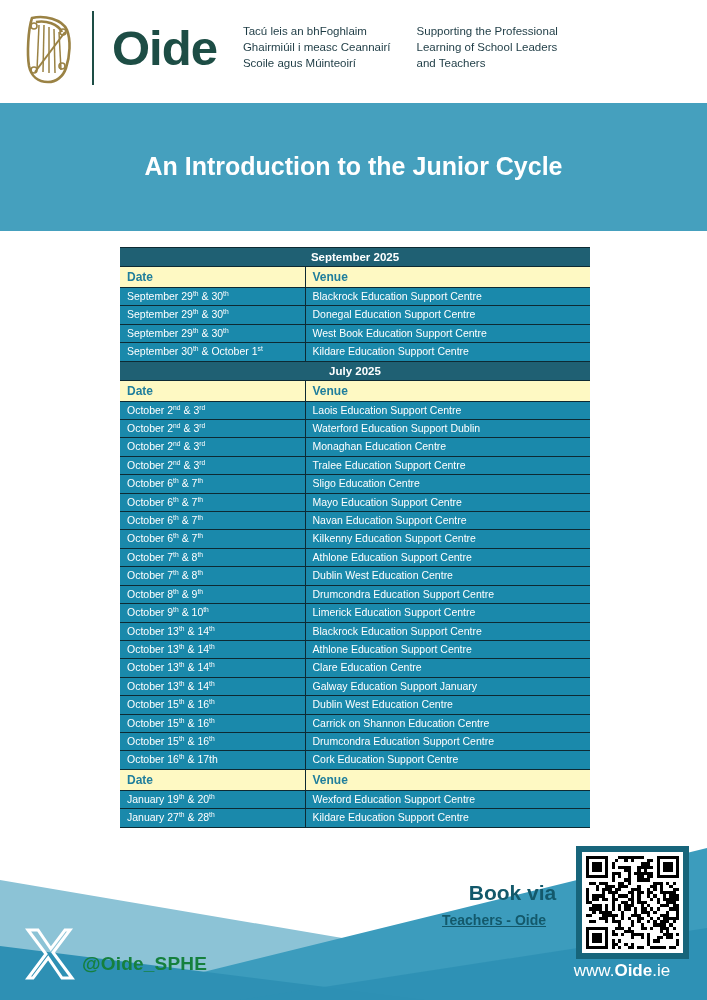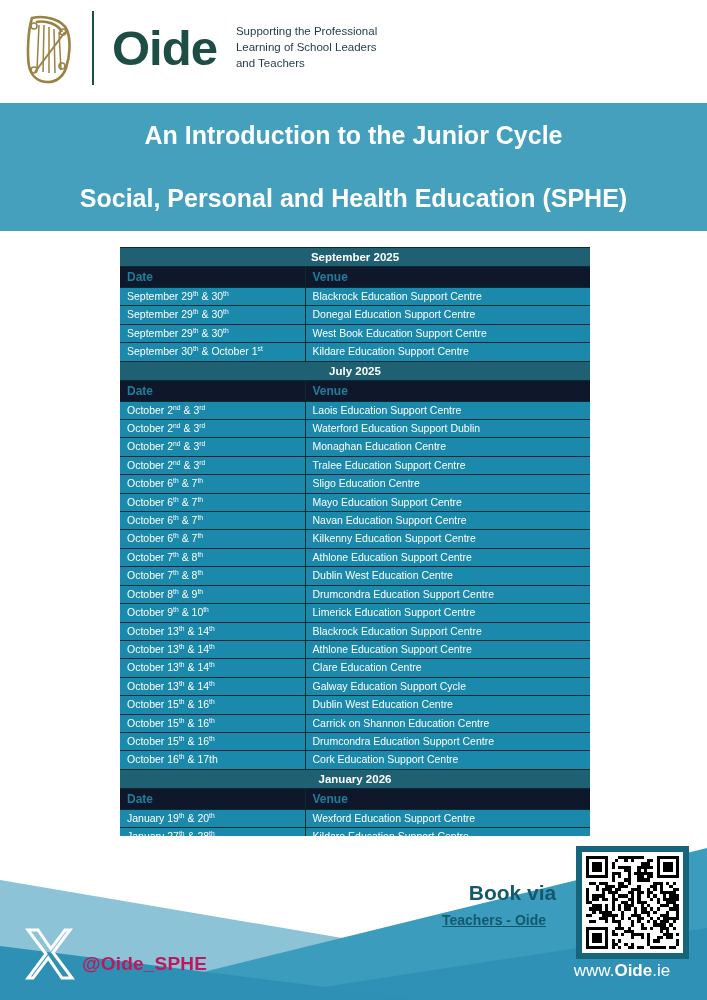--- a/index.html
+++ b/index.html
@@ -51,21 +51,21 @@
   }
   .tagline {
     font-size: 11.5px;
     line-height: 1.38;
     color: #1d3b44;
     margin-left: 26px;
     flex: 0 0 auto;
     white-space: nowrap;
   }
   .tagline.second {
-    margin-left: 19px;
+    margin-left: 26px;
   }
 
   
   .banner {
     position: absolute;
     left: 0;
     top: 103px;
     width: 707px;
     height: 128px;
     background: #45a0be;
@@ -105,21 +105,21 @@
     color: #ffffff;
     font-weight: bold;
     font-size: 11.5px;
     text-align: center;
     height: 18px;
     line-height: 18px;
     border-bottom: 1.5px solid #0d2a33;
     border-top: 1.5px solid #0d2a33;
   }
   .head-row td {
-    background: #0f172a;
+    background: #fef9c3;
     color: #1f7e9c;
     font-weight: bold;
     font-size: 12px;
     height: 20px;
     line-height: 20px;
     border-bottom: 1.5px solid #0d2a33;
     padding-left: 7px;
   }
   .head-row td.venue-col {
     border-left: 1.5px solid #0d2a33;
@@ -166,21 +166,21 @@
     position: absolute;
     left: 22px;
     top: 926px;
     width: 56px;
     height: 56px;
   }
   .x-handle {
     position: absolute;
     left: 82px;
     top: 953px;
-    color: #be185d;
+    color: #15803d;
     font-weight: bold;
     font-size: 19px;
     letter-spacing: 0.2px;
   }
   .book-via {
     position: absolute;
     left: 455px;
     top: 882px;
     width: 115px;
     text-align: center;
@@ -249,31 +249,35 @@
       <circle cx="45" cy="22" r="3"></circle>
       <circle cx="16" cy="60" r="3"></circle>
       <circle cx="44" cy="56" r="3"></circle>
     </g>
   </svg>
 
   <div class="logo-divider"></div>
 
   <div class="oide-word">Oide</div>
 
+  <div class="tagline">
+    <div>Tacú leis an bhFoghlaim</div>
+    <div>Ghairmiúil i measc Ceannairí</div>
+    <div>Scoile agus Múinteoirí</div>
+  </div>
 
   <div class="tagline second">
     <div>Supporting the Professional</div>
     <div>Learning of School Leaders</div>
     <div>and Teachers</div>
   </div>
 </div>
 
 <div class="banner">
   <div class="banner-line">An Introduction to the Junior Cycle</div>
-  <div class="banner-line">Social, Personal and Health Education (SPHE)</div>
 </div>
 
 <table class="sched">
   <colgroup>
     <col class="col-date">
       <col class="col-venue">
   </colgroup>
   <tbody id="sched-body">
       <tr class="month-row">
         <td colspan="2">September 2025</td>
@@ -360,40 +364,37 @@
       <tr class="data-row">
         <td>October 13<sup>th</sup> &amp; 14<sup>th</sup></td>
         <td class="venue-col">Athlone Education Support Centre</td>
       </tr>
       <tr class="data-row">
         <td>October 13<sup>th</sup> &amp; 14<sup>th</sup></td>
         <td class="venue-col">Clare Education Centre</td>
       </tr>
       <tr class="data-row">
         <td>October 13<sup>th</sup> &amp; 14<sup>th</sup></td>
-        <td class="venue-col">Galway Education Support Cycle</td>
+        <td class="venue-col">Galway Education Support January</td>
       </tr>
       <tr class="data-row">
         <td>October 15<sup>th</sup> &amp; 16<sup>th</sup></td>
         <td class="venue-col">Dublin West Education Centre</td>
       </tr>
       <tr class="data-row">
         <td>October 15<sup>th</sup> &amp; 16<sup>th</sup></td>
         <td class="venue-col">Carrick on Shannon Education Centre</td>
       </tr>
       <tr class="data-row">
         <td>October 15<sup>th</sup> &amp; 16<sup>th</sup></td>
         <td class="venue-col">Drumcondra Education Support Centre</td>
       </tr>
       <tr class="data-row">
         <td>October 16<sup>th</sup> &amp; 17th</td>
         <td class="venue-col">Cork Education Support Centre</td>
-      </tr>
-      <tr class="month-row">
-        <td colspan="2">January 2026</td>
       </tr>
       <tr class="head-row">
         <td>Date</td>
         <td class="venue-col">Venue</td>
       </tr>
       <tr class="data-row">
         <td>January 19<sup>th</sup> &amp; 20<sup>th</sup></td>
         <td class="venue-col">Wexford Education Support Centre</td>
       </tr>
       <tr class="data-row">

